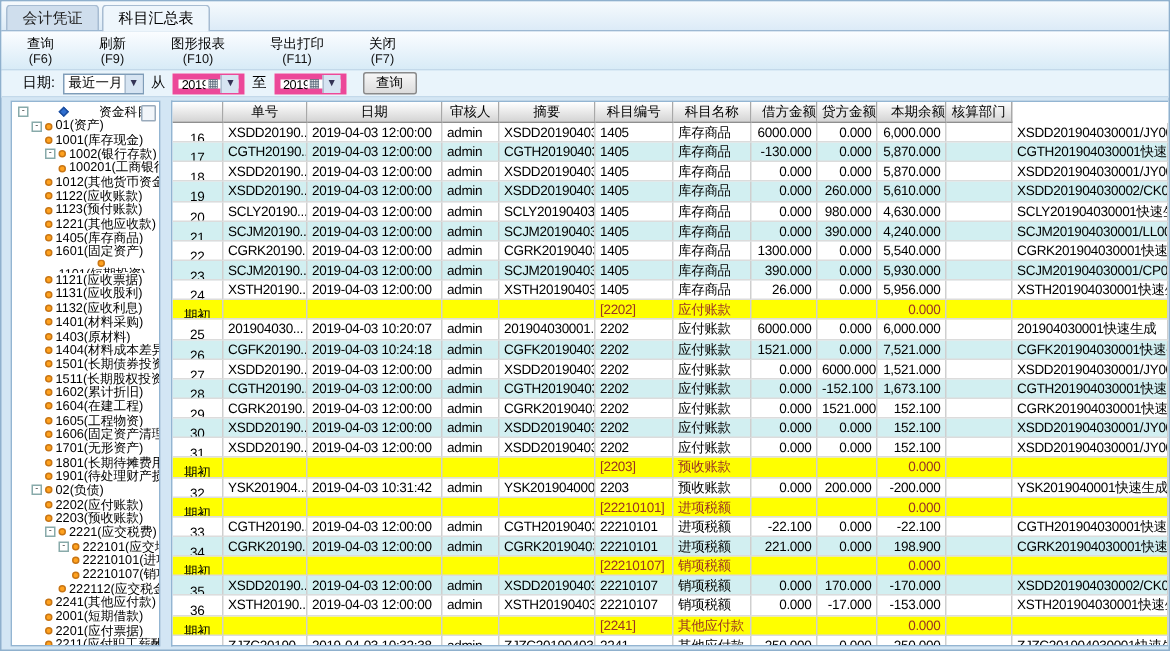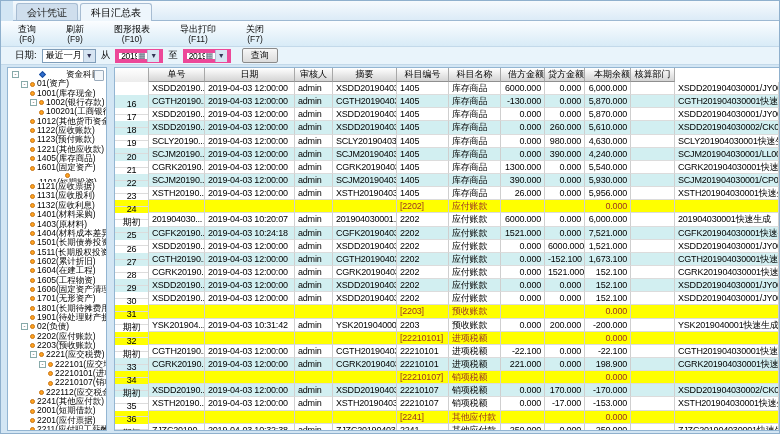--- a/index.html
+++ b/index.html
@@ -11,21 +11,20 @@
     -webkit-font-smoothing:antialiased;
   }
   *{box-sizing:border-box;}
   .window{width:780px;height:434px;display:flex;flex-direction:column;border:1px solid #8fb0cd;}
 
   
   .tabbar{
     height:20px;flex:0 0 20px;display:flex;align-items:flex-end;
     padding-left:3px;background:linear-gradient(#f6fafd,#dcebf7);
     border-bottom:1px solid #9db8d2;
-    margin-left:12px;
   }
   .tab{
     font-size:10px;line-height:15px;padding:1px 10px 0 10px;margin-right:2px;
     border:1px solid #a7bcd2;border-bottom:none;border-radius:3px 3px 0 0;
     background:#cfdeed;color:#222;position:relative;white-space:nowrap;
   }
   .tab.active{background:#eef6fc;color:#000;margin-bottom:-1px;padding-bottom:1px;z-index:2;}
 
   
   .toolbar{
@@ -76,21 +75,21 @@
   .grid{flex:1;display:flex;flex-direction:column;background:#fff;border:1px solid #93b5d2;border-right:none;overflow:hidden;}
   .ghead{display:flex;height:14px;flex:0 0 14px;}
   .hcell{flex-shrink:0;background:linear-gradient(#ffffff,#d4d4d4);
     border-right:1px solid #a8a8a8;border-bottom:1px solid #8f8f8f;
     font-size:9px;line-height:13px;text-align:center;overflow:hidden;white-space:nowrap;}
   .gbody{flex:1;overflow:hidden;}
   .trow{display:flex;height:13.15px;}
   .cell{flex-shrink:0;font-size:9px;line-height:12.5px;padding:0 3px;
     border-right:1px solid #cfcfcf;border-bottom:1px solid #dcdcdc;
     overflow:hidden;white-space:nowrap;letter-spacing:-0.2px;}
-  .c0{width:34px;text-align:center;padding:16px 1px;}
+  .c0{width:34px;text-align:center;padding:4px 1px;}
   .c1{width:56px;}
   .c2{width:90px;}
   .c3{width:38px;}
   .c4{width:64px;}
   .c5{width:52px;}
   .c6{width:52px;}
   .c7{width:44px;text-align:right;}
   .c8{width:40px;text-align:right;}
   .c9{width:46px;text-align:right;}
   .c10{width:44px;}

